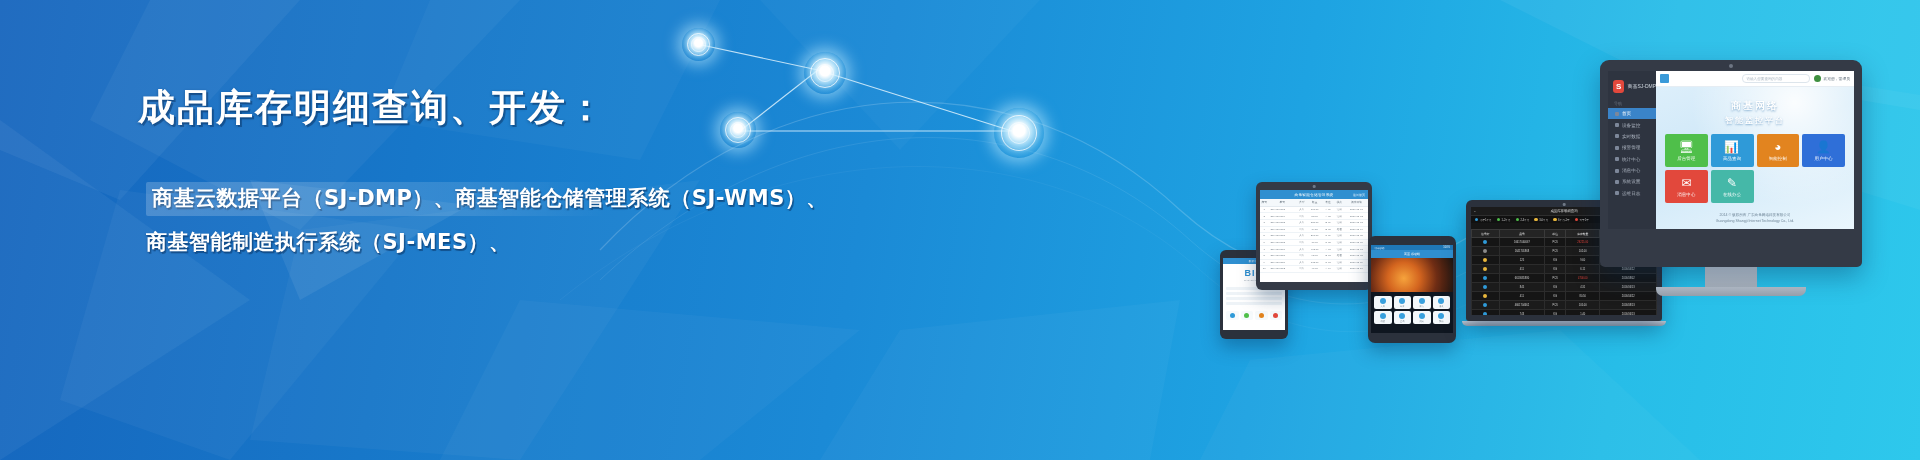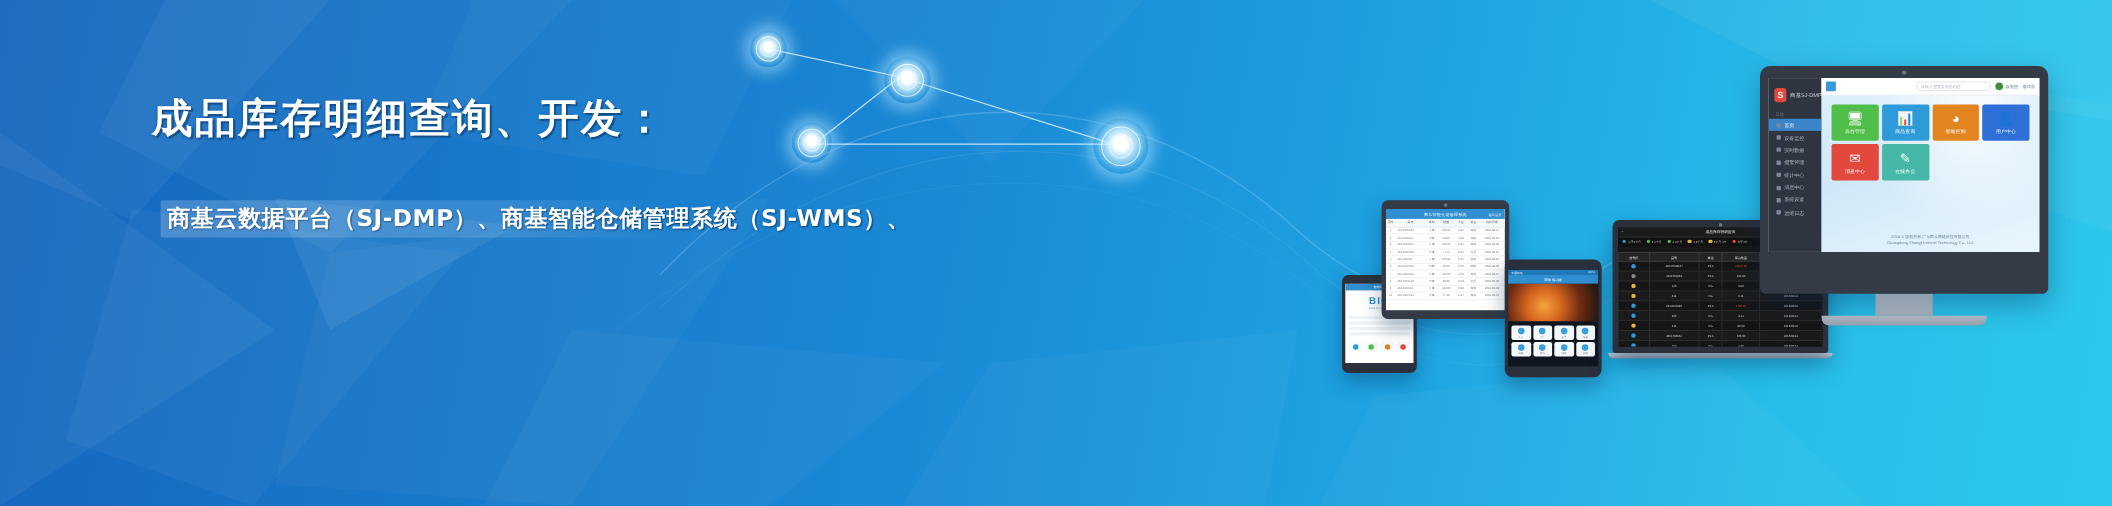--- a/index.html
+++ b/index.html
@@ -228,20 +228,21 @@
     <div class="node" style="left:374px;top:108px;width:50px;height:50px;"></div>
   </div>
 
   <div class="copy">
     <h1 class="headline">成品库存明细查询、开发：</h1>
     <div class="sub">
       <div style="position:relative;">
         <span class="hilite"></span>
         <div class="sub-line l1">商基云数据平台（SJ-DMP）、商基智能仓储管理系统（SJ-WMS）、</div>
       </div>
+      <div class="sub-line l2">商基智能制造执行系统（SJ-MES）、</div>
     </div>
   </div>
 
   <div class="devices">
 
     <div class="phoneL">
       <div class="phoneL-scr">
         <div class="pl-bar">
           <span>数据中心</span>
         </div>
@@ -607,20 +608,24 @@
               <span class="spacer"></span>
               <span class="dash-search">
                 <span>请输入您要查询的内容</span>
               </span>
               <span class="dash-user">
                 <span class="av"></span>
                 <span>欢迎您，管理员</span>
               </span>
             </div>
 
+            <div class="dash-title">
+              <div class="t1">商基网络</div>
+              <div class="t2">智能监控平台</div>
+            </div>
 
             <div class="tiles" id="dash-tiles">
                 <div class="tile" style="background: rgb(79, 191, 74);">
                   <span class="gly">🖥</span>
                   <span class="lbl">后台管理</span>
                 </div>
                 <div class="tile" style="background: rgb(47, 154, 216);">
                   <span class="gly">📊</span>
                   <span class="lbl">商品查询</span>
                 </div>

